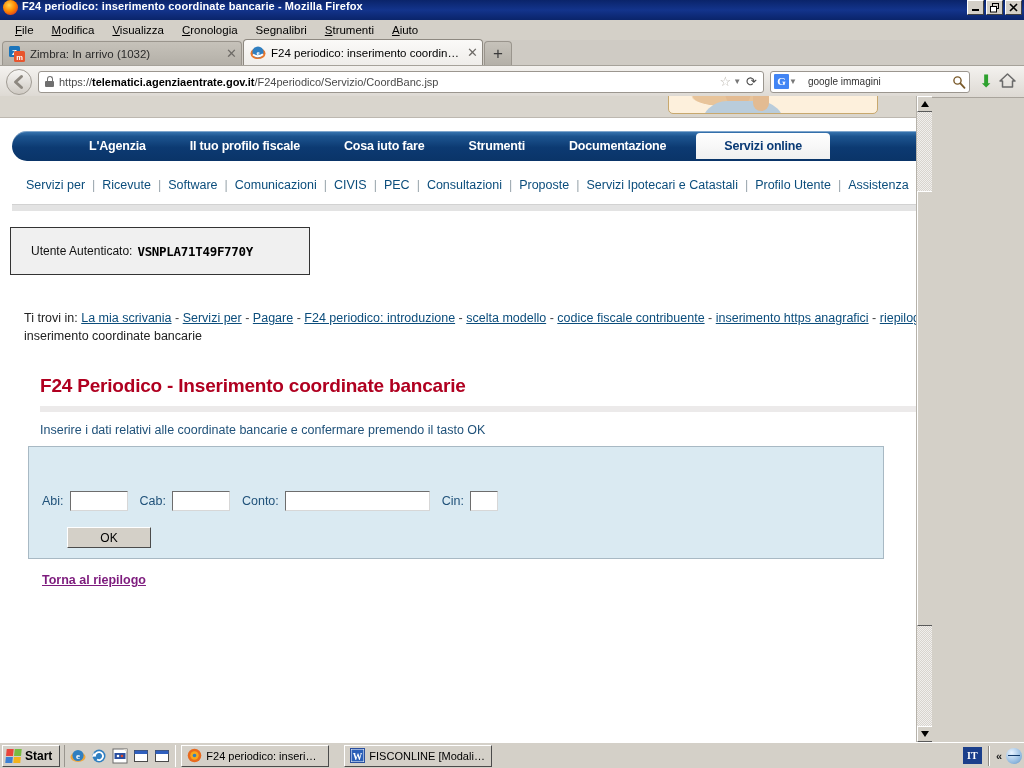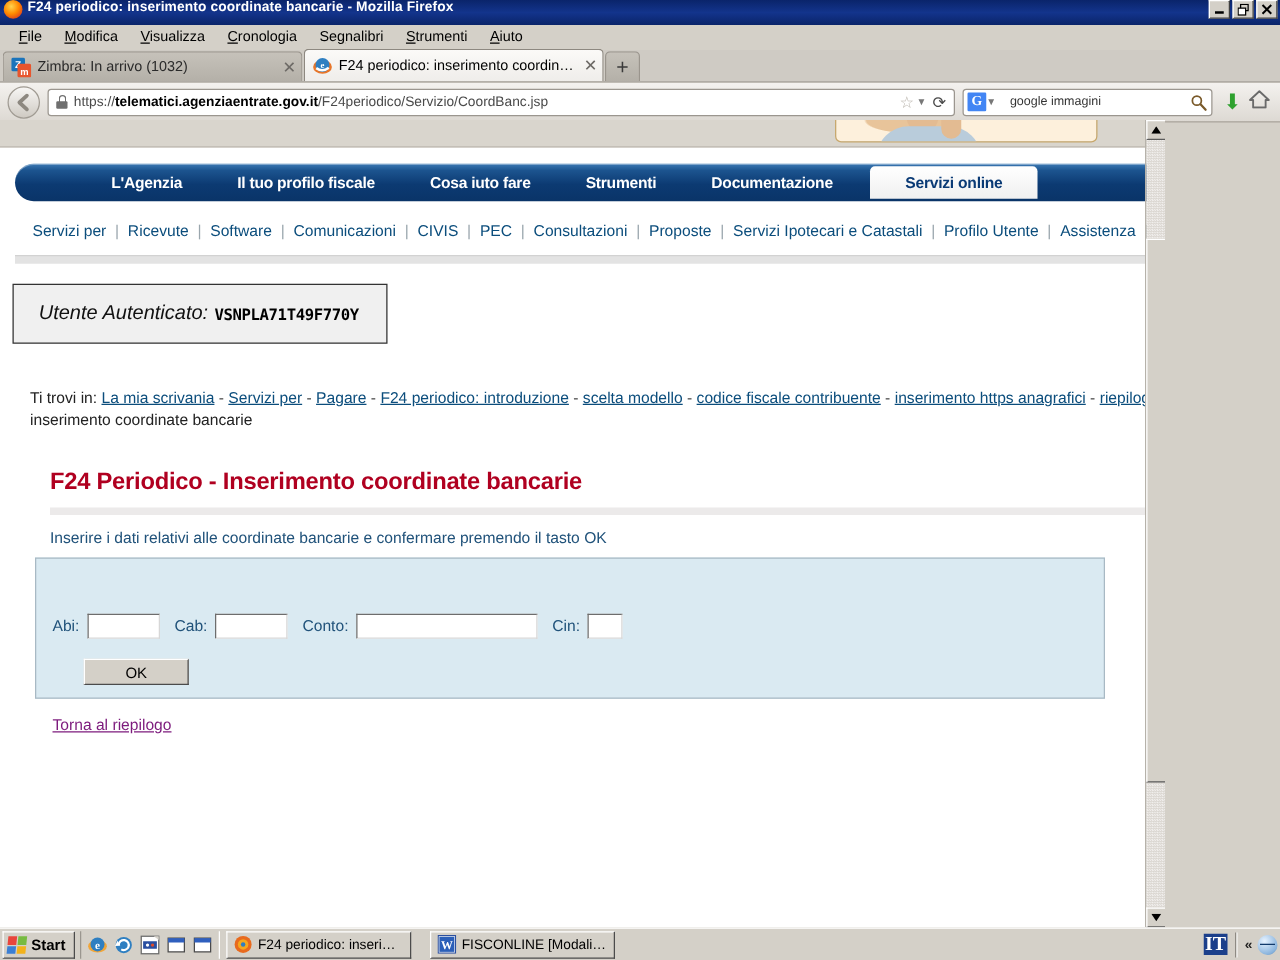--- a/index.html
+++ b/index.html
@@ -264,21 +264,21 @@
 
   
   .userbox {
     margin: 16px 0 0 10px;
     width: 300px; height: 48px;
     background: #f0f0f0;
     border: 1px solid #333;
     display: flex; align-items: center;
     padding-left: 20px;
   }
-  .userbox .lbl { font-size: 16px; color: #111; font-style: italic; }
+  .userbox .lbl { font-size: 12px; color: #111; }
   .userbox .code {
     font-size: 12.5px; font-weight: bold; color: #000;
     font-family: "DejaVu Sans Mono", monospace;
     letter-spacing: -.3px; margin-left: 5px;
   }
 
   
   .crumbs {
     margin: 34px 24px 0 24px;
     font-size: 12.5px; color: #222;
@@ -342,21 +342,21 @@
     border-color: #fff #4b4b4b #4b4b4b #fff;
     font-size: 12px; color: #000;
     font-family: "Liberation Sans", sans-serif;
     cursor: default;
   }
 
   .backlink {
     display: inline-block;
     margin: 14px 0 0 42px;
     font-size: 12.5px;
-    color: #7d1b7d; text-decoration: underline;
+    color: #7d1b7d; text-decoration: underline; font-weight: bold;
   }
 
   
   .pagescroll {
     position: absolute; right: 0; top: 0;
     width: 16px; height: 100%;
     background:
       repeating-conic-gradient(#f1efed 0% 25%, #d8d4ce 0% 50%) 0 0/2px 2px;
     border-left: 1px solid #b6b2aa;
   }
@@ -417,21 +417,21 @@
     white-space: nowrap; overflow: hidden;
   }
   .taskbtn .ico { width: 15px; height: 15px; margin-right: 4px; flex: none; }
   .taskbtn .txt { overflow: hidden; text-overflow: ellipsis; }
   .tray {
     margin-left: auto; display: flex; align-items: center; gap: 4px;
     height: 22px; padding-left: 4px;
   }
   .lang-ind {
     width: 19px; height: 17px; background: #1b3f8b; color: #fff;
-    font-size: 16px; font-weight: bold; text-align: center; line-height: 17px;
+    font-size: 10px; font-weight: bold; text-align: center; line-height: 17px;
     font-family: "Liberation Serif", serif;
   }
   .tray-sep {
     height: 20px; width: 0;
     border-left: 1px solid #8e8a83; border-right: 1px solid #fff;
     margin: 0 2px;
   }
   .tray-chev { font-size: 11px; color: #222; font-weight: bold; }
   .tray-icon {
     width: 16px; height: 16px; border-radius: 50%;

